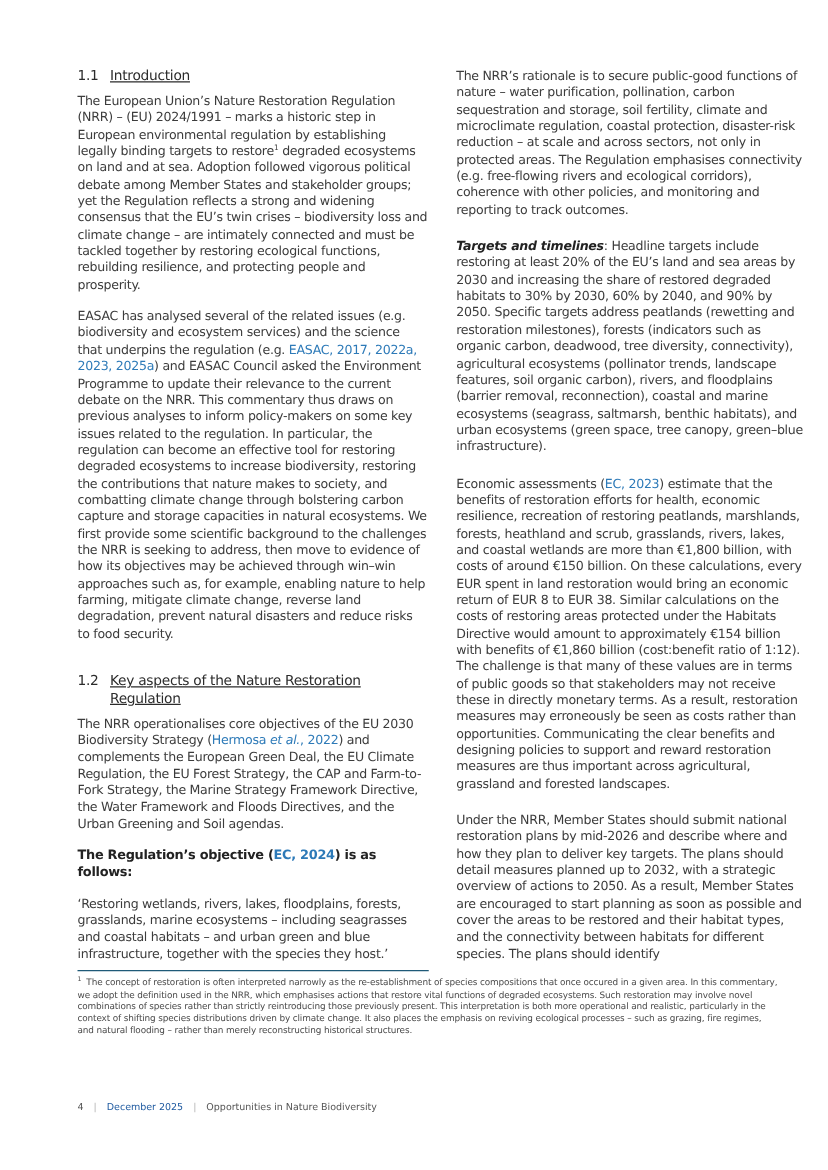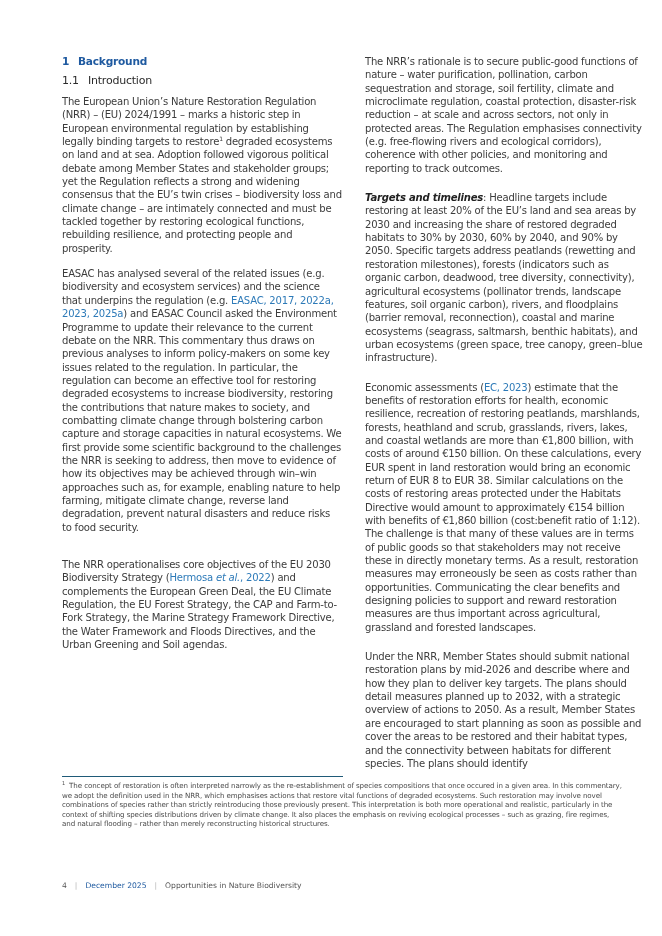--- a/index.html
+++ b/index.html
@@ -18,21 +18,21 @@
     color: #1f5aa0; font-weight: bold; font-size: 10.6px; line-height: 14px;
     margin: 0 0 6px 0;
   }
   .h1 .num { display: inline-block; width: 16px; }
   .h2 {
     color: #2b2b2b; font-size: 11px; line-height: 14px; margin: 0 0 7px 0;
     display: flex;
     justify-content: flex-end;
   }
   .h2 .num { flex: 0 0 26px; }
-  .h2 .txt { flex: 1; }
+  .h2 .txt { flex: 1; text-decoration: underline; }
   .link { color: #2d7ab8; }
   .bold { font-weight: bold; color: #222; font-style: italic; }
   .objective { font-weight: bold; color: #222; font-size: 10.3px; margin-bottom: 12px; }
   .quote { margin-bottom: 0; }
   sup { font-size: 6px; line-height: 0; vertical-align: 4px; }
   .gap-section { height: 12px; }
 
   .fn-rule {
     position: absolute; left: 62px; top: 776px; width: 281px; height: 1px;
     background: #1f5a78;
@@ -46,31 +46,34 @@
     position: absolute; left: 62px; top: 881px;
     font-size: 7.6px; line-height: 10px; color: #555; display: flex; align-items: center;
   }
   .footer .sep { color: #b5b5b5; margin: 0 8px; }
   .footer .date { color: #1f5aa0; }
 </style>
 </head>
 <body>
 
 <div class="col col-left">
-  <div class="h1">
-    <span class="num">1</span><span>Background</span>
-  </div>
   <div class="h2">
     <span class="num">1.1</span>
       <span class="txt">Introduction</span>
   </div>
   <p><span>The European Union’s Nature Restoration Regulation (NRR) – (EU) 2024/1991 – marks a historic step in European environmental regulation by establishing legally binding targets to restore</span><sup>1</sup><span> degraded ecosystems on land and at sea. Adoption followed vigorous political debate among Member States and stakeholder groups; yet the Regulation reflects a strong and widening consensus that the EU’s twin crises – biodiversity loss and climate change – are intimately connected and must be tackled together by restoring ecological functions, rebuilding resilience, and protecting people and prosperity.</span></p>
   <p><span>EASAC has analysed several of the related issues (e.g. biodiversity and ecosystem services) and the science that underpins the regulation (e.g. </span><span class="link">EASAC, 2017, 2022a, 2023, 2025a</span><span>) and EASAC Council asked the Environment Programme to update their relevance to the current debate on the NRR. This commentary thus draws on previous analyses to inform policy-makers on some key issues related to the regulation. In particular, the regulation can become an effective tool for restoring degraded ecosystems to increase biodiversity, restoring the contributions that nature makes to society, and combatting climate change through bolstering carbon capture and storage capacities in natural ecosystems. We first provide some scientific background to the challenges the NRR is seeking to address, then move to evidence of how its objectives may be achieved through win–win approaches such as, for example, enabling nature to help farming, mitigate climate change, reverse land degradation, prevent natural disasters and reduce risks to food security.</span></p>
   <div class="gap-section"></div>
+  <div class="h2">
+    <span class="num">1.2</span>
+      <span class="txt">Key aspects of the Nature Restoration Regulation</span>
+  </div>
   <p><span>The NRR operationalises core objectives of the EU 2030 Biodiversity Strategy (</span><span class="link"><span>Hermosa </span><i>et al.</i><span>, 2022</span></span><span>) and complements the European Green Deal, the EU Climate Regulation, the EU Forest Strategy, the CAP and Farm-to-Fork Strategy, the Marine Strategy Framework Directive, the Water Framework and Floods Directives, and the Urban Greening and Soil agendas.</span></p>
+  <p class="objective"><span>The Regulation’s objective (</span><span class="link">EC, 2024</span><span>) is as follows:</span></p>
+  <p class="quote">‘Restoring wetlands, rivers, lakes, floodplains, forests, grasslands, marine ecosystems – including seagrasses and coastal habitats – and urban green and blue infrastructure, together with the species they host.’</p>
 </div>
 
 <div class="col col-right">
   <p>The NRR’s rationale is to secure public-good functions of nature – water purification, pollination, carbon sequestration and storage, soil fertility, climate and microclimate regulation, coastal protection, disaster-risk reduction – at scale and across sectors, not only in protected areas. The Regulation emphasises connectivity (e.g. free-flowing rivers and ecological corridors), coherence with other policies, and monitoring and reporting to track outcomes.</p>
   <p style="margin-top:16px;"><span class="bold">Targets and timelines</span><span>: Headline targets include restoring at least 20% of the EU’s land and sea areas by 2030 and increasing the share of restored degraded habitats to 30% by 2030, 60% by 2040, and 90% by 2050. Specific targets address peatlands (rewetting and restoration milestones), forests (indicators such as organic carbon, deadwood, tree diversity, connectivity), agricultural ecosystems (pollinator trends, landscape features, soil organic carbon), rivers, and floodplains (barrier removal, reconnection), coastal and marine ecosystems (seagrass, saltmarsh, benthic habitats), and urban ecosystems (green space, tree canopy, green–blue infrastructure).</span></p>
   <p style="margin-top:16px;"><span>Economic assessments (</span><span class="link">EC, 2023</span><span>) estimate that the benefits of restoration efforts for health, economic resilience, recreation of restoring peatlands, marshlands, forests, heathland and scrub, grasslands, rivers, lakes, and coastal wetlands are more than €1,800 billion, with costs of around €150 billion. On these calculations, every EUR spent in land restoration would bring an economic return of EUR 8 to EUR 38. Similar calculations on the costs of restoring areas protected under the Habitats Directive would amount to approximately €154 billion with benefits of €1,860 billion (cost:benefit ratio of 1:12). The challenge is that many of these values are in terms of public goods so that stakeholders may not receive these in directly monetary terms. As a result, restoration measures may erroneously be seen as costs rather than opportunities. Communicating the clear benefits and designing policies to support and reward restoration measures are thus important across agricultural, grassland and forested landscapes.</span></p>
   <p style="margin-top:16px;">Under the NRR, Member States should submit national restoration plans by mid-2026 and describe where and how they plan to deliver key targets. The plans should detail measures planned up to 2032, with a strategic overview of actions to 2050. As a result, Member States are encouraged to start planning as soon as possible and cover the areas to be restored and their habitat types, and the connectivity between habitats for different species. The plans should identify</p>
 </div>
 
 <div class="fn-rule"></div>

